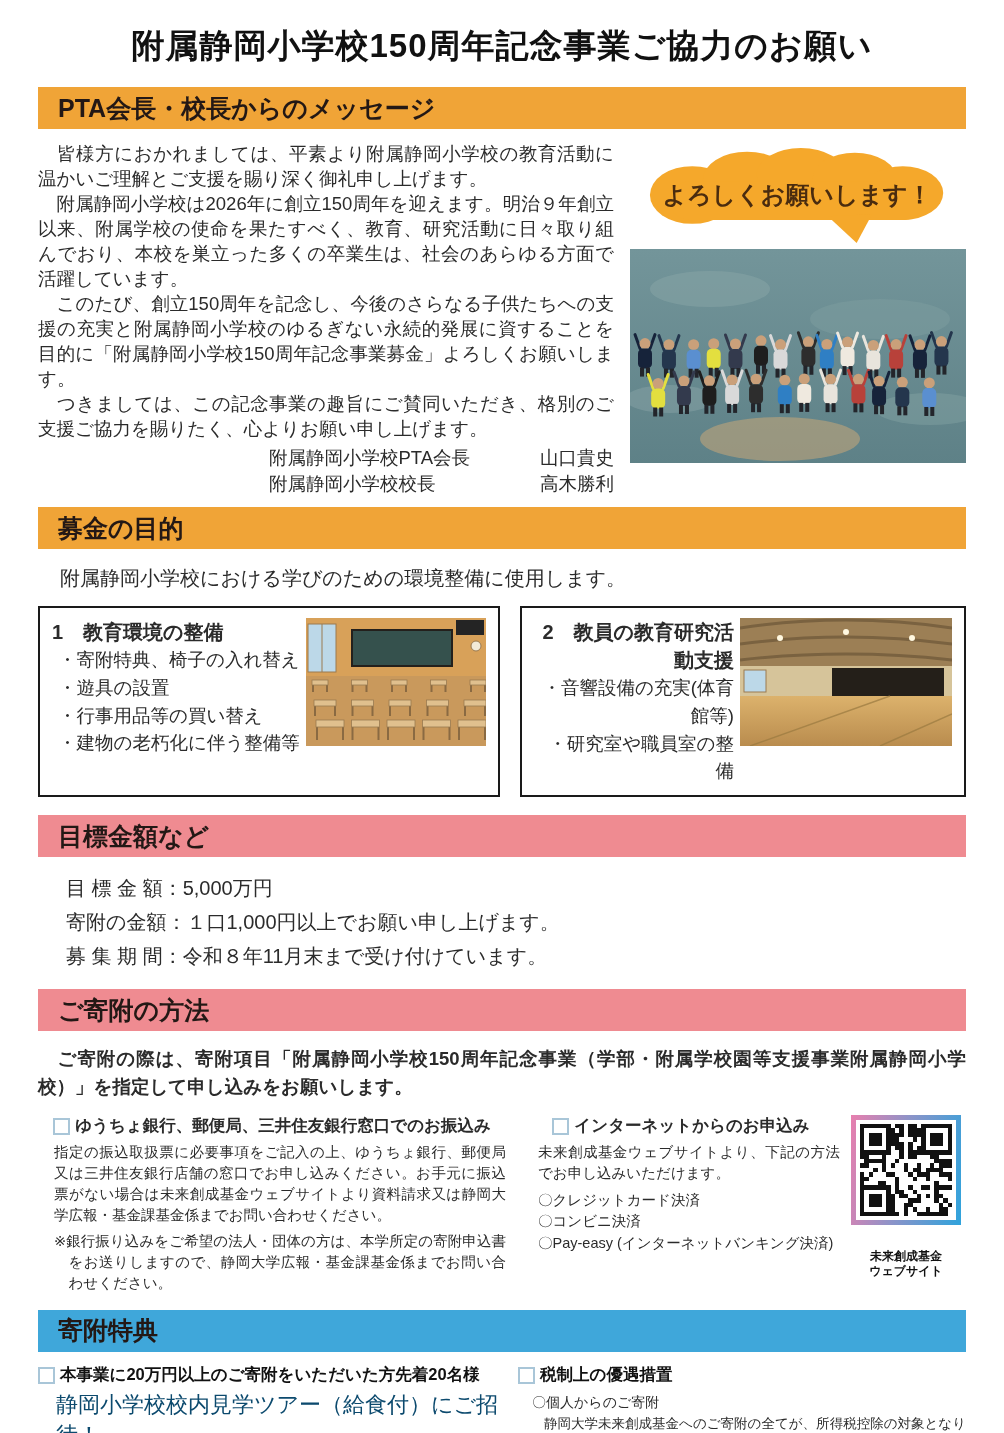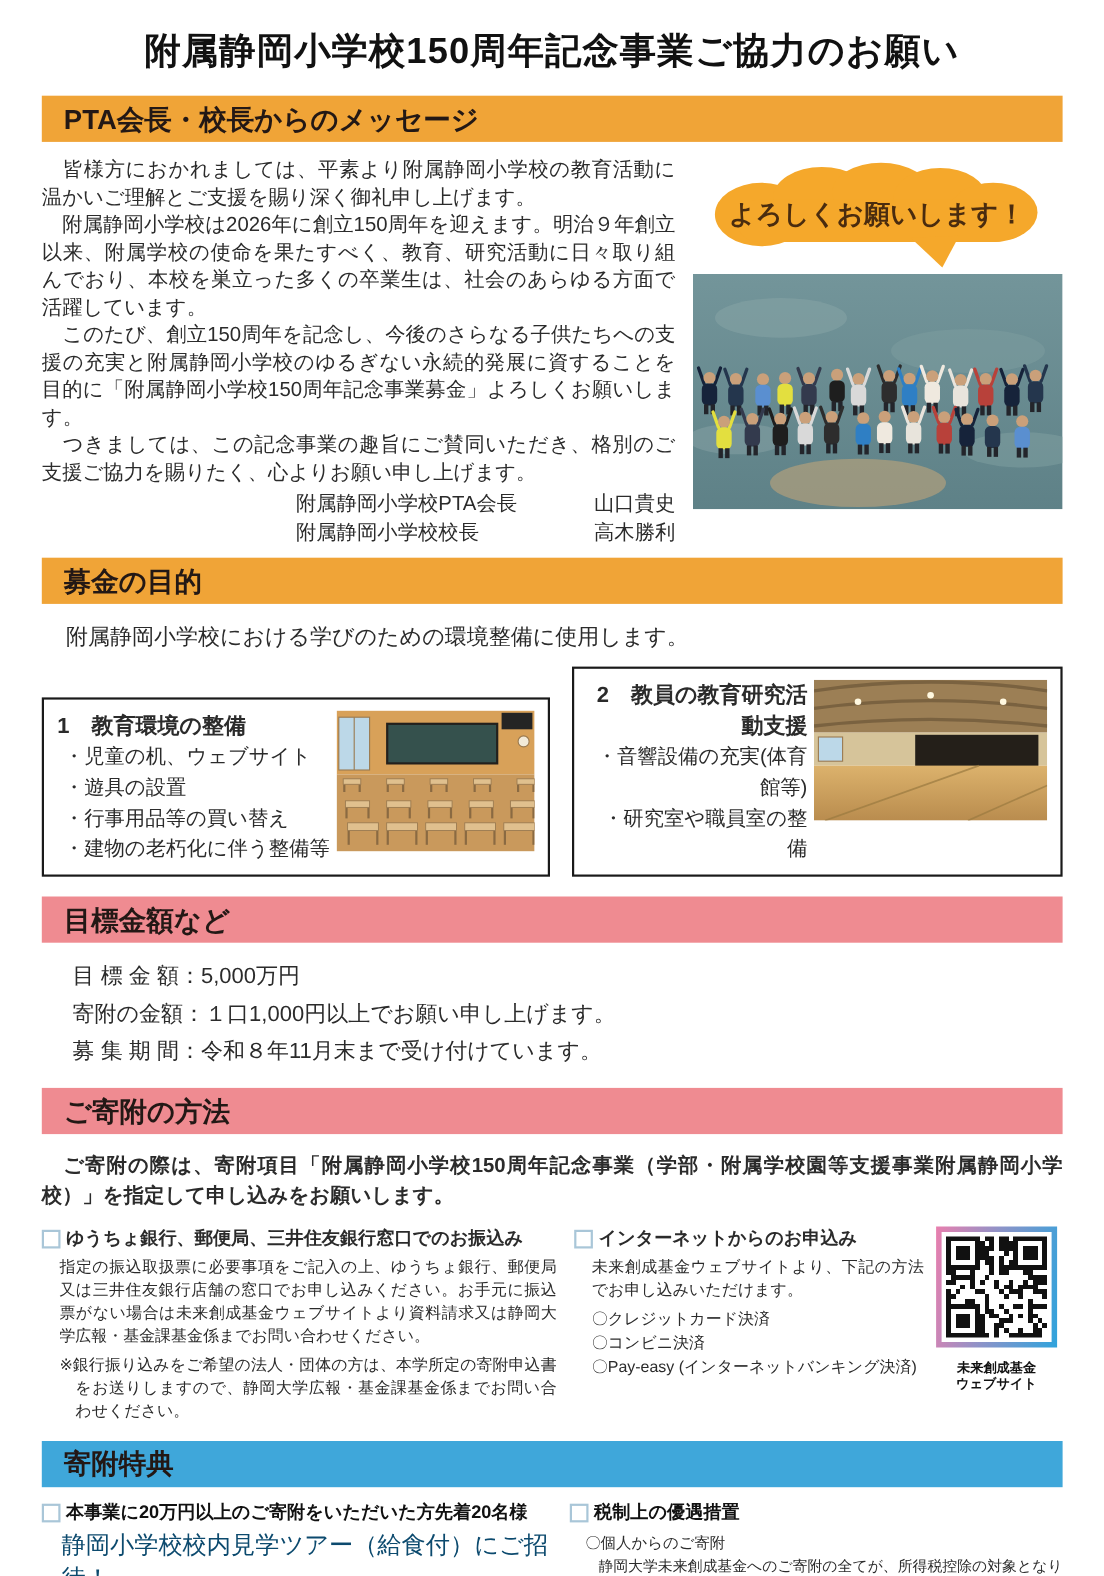--- a/index.html
+++ b/index.html
@@ -19,47 +19,47 @@
   .signs{margin-top:4px;}
   .sign{width:345px;margin-left:auto;display:flex;justify-content:space-between;font-size:18.5px;line-height:26px;}
   .msg-visual{flex:1;padding-left:16px;position:relative;}
   .bubble-svg{width:330px;height:100px;display:block;margin:4px auto 0;}
   .photo-group{width:336px;height:214px;display:block;margin:4px auto 0;}
 
   
   .lead{font-size:20px;margin:16px 0 14px 22px;}
   .boxes{display:flex;gap:20px;}
   .pbox{border:2.5px solid #1a1a1a;display:flex;align-items:flex-start;padding:10px 12px;box-sizing:border-box;background:#fff;}
-  .pbox.one{width:462px;margin-top:28px;}
+  .pbox.one{width:462px;}
   .pbox.two{flex:1;text-align:right;}
   .pbox-text{flex:1;}
   .pbox-title{font-size:20px;font-weight:bold;line-height:1.4;}
   .pbox-item{font-size:18.5px;line-height:1.5;padding-left:6px;}
   .photo-class{width:180px;height:128px;flex:none;margin-left:6px;}
   .photo-gym{width:212px;height:128px;flex:none;margin-left:6px;}
 
   
   .goal-rows{font-size:20px;line-height:1.7;margin:14px 0 16px 28px;}
 
   
   .mlead{font-size:18.5px;font-weight:bold;line-height:1.5;margin:14px 0 0 0;text-align:justify;}
   .mcols{display:flex;margin-top:14px;gap:16px;}
   .mcol-left{width:468px;}
-  .mtitle{font-size:16.5px;font-weight:bold;display:flex;align-items:flex-start;}
+  .mtitle{font-size:16.5px;font-weight:bold;display:flex;align-items:flex-start;justify-content:center;}
   .cb{flex:none;width:13px;height:13px;border:2px solid #a9c6d8;margin:3px 5px 0 0;}
   .mbody{font-size:14.5px;line-height:1.45;margin:5px 0 0 16px;text-align:justify;}
   .hang{padding-left:1em;text-indent:-1em;}
   .mcol-right{flex:1;display:flex;}
   .mr-text{flex:1;}
   .mopt{font-size:14.5px;line-height:1.5;margin-left:16px;}
   .qr-block{width:120px;margin-left:6px;text-align:center;flex:none;}
   .qr-frame{background:linear-gradient(100deg,#e87fae 0%,#8e93c8 45%,#2fa3dc 100%);padding:5px;display:inline-block;}
   .qr-white{background:#fff;padding:4px;}
   svg.qr{display:block;width:92px;height:92px;fill:#111;shape-rendering:crispEdges;}
-  .qr-cap{font-size:12px;font-weight:bold;line-height:1.3;margin-top:6px;color:#111;}
+  .qr-cap{font-size:12px;font-weight:bold;line-height:1.3;margin-top:20px;color:#111;}
 
   
   .bcols{display:flex;margin-top:12px;gap:12px;}
   .bcol-left{width:468px;}
   .btitle{font-size:16.5px;font-weight:bold;display:flex;align-items:flex-start;margin-top:10px;color:#111;}
   .invite{font-size:22px;margin:4px 0 0 18px;color:#0c4a6e;}
   .bnote{font-size:12.5px;margin:3px 0 0 22px;}
   .bcol-right{flex:1;}
   .tax-sub{font-size:14px;margin:8px 0 0 14px;}
   .tax-body{font-size:13.5px;line-height:1.5;margin:2px 0 0 26px;text-align:justify;}
@@ -248,21 +248,21 @@
     </div>
 
     <div class="bar orange" style="margin-top:10px">
       <span>募金の目的</span>
     </div>
     <div class="lead">附属静岡小学校における学びのための環境整備に使用します。</div>
     <div class="boxes">
       <div class="pbox one">
         <div class="pbox-text">
           <div class="pbox-title">1　教育環境の整備</div>
-          <div class="pbox-item">・児童の机、ウェブサイト</div>
+          <div class="pbox-item">・寄附特典、椅子の入れ替え</div>
           <div class="pbox-item">・遊具の設置</div>
           <div class="pbox-item">・行事用品等の買い替え</div>
           <div class="pbox-item">・建物の老朽化に伴う整備等</div>
         </div>
         <svg class="photo-class" viewBox="0 0 180 128">
           <rect x="0" y="0" width="180" height="58" fill="#d8a159"></rect>
           <rect x="0" y="58" width="180" height="70" fill="#c9995c"></rect>
           <rect x="2" y="6" width="28" height="48" fill="#bcd8e8" stroke="#9a7a50"></rect>
           <line x1="16" y1="6" x2="16" y2="54" stroke="#9a7a50"></line>
           <rect x="46" y="12" width="100" height="36" fill="#35514d" stroke="#23201c" stroke-width="2"></rect>

